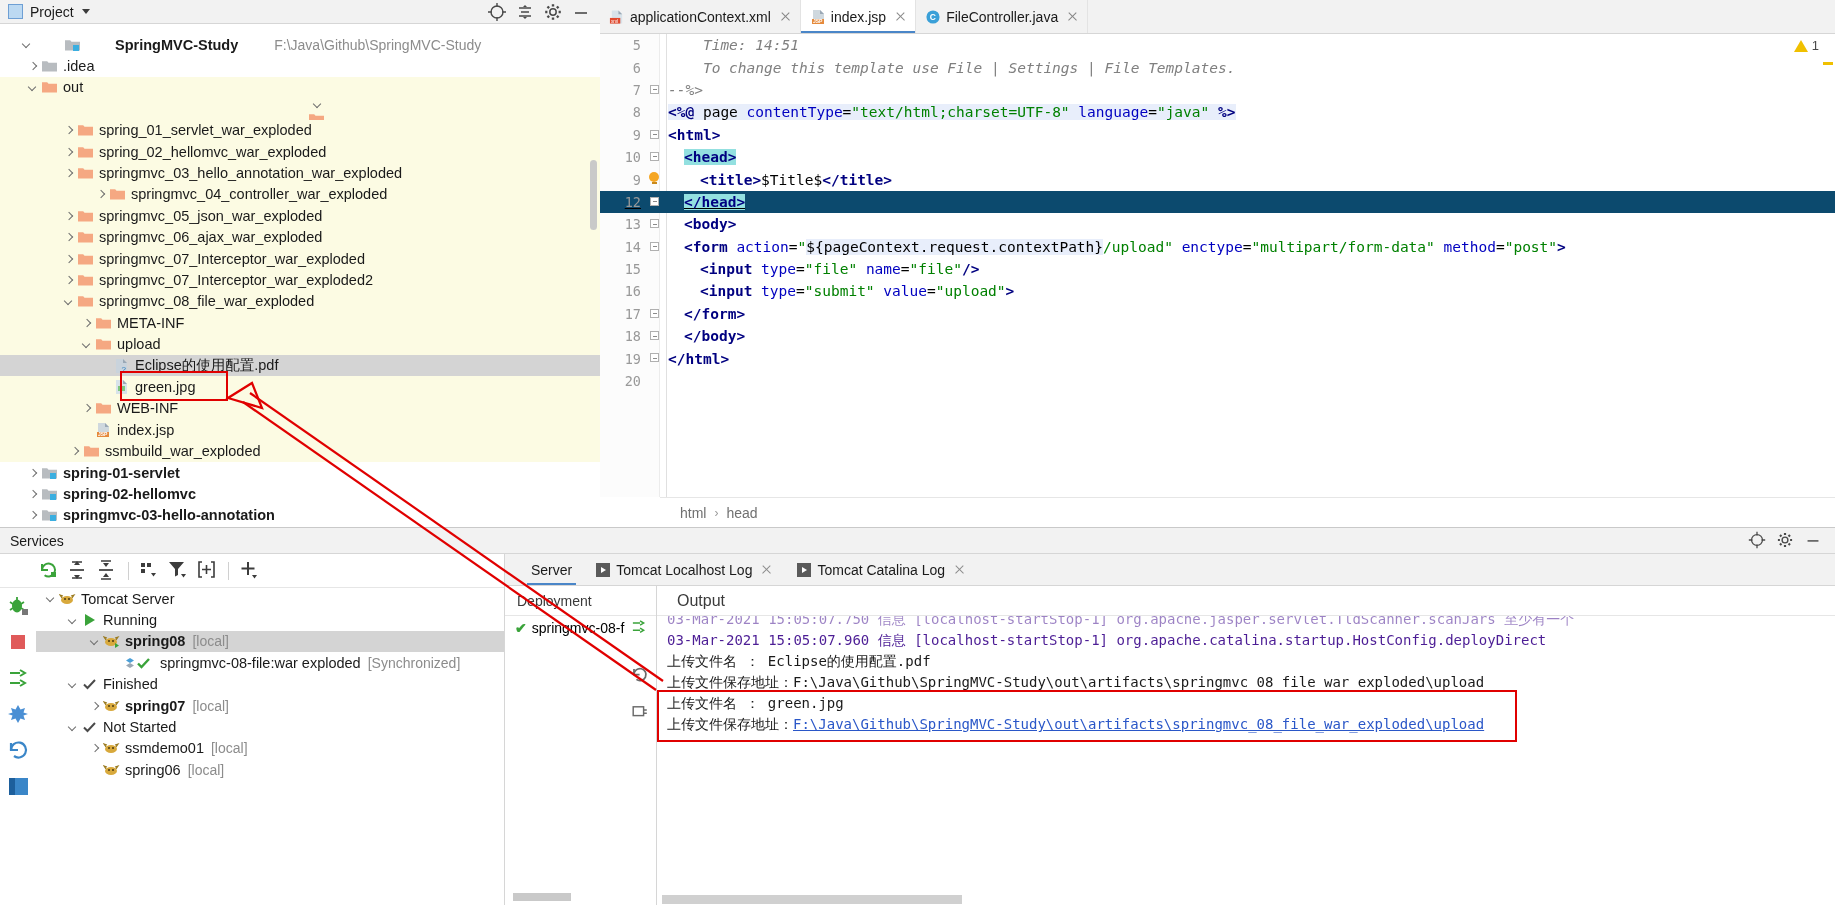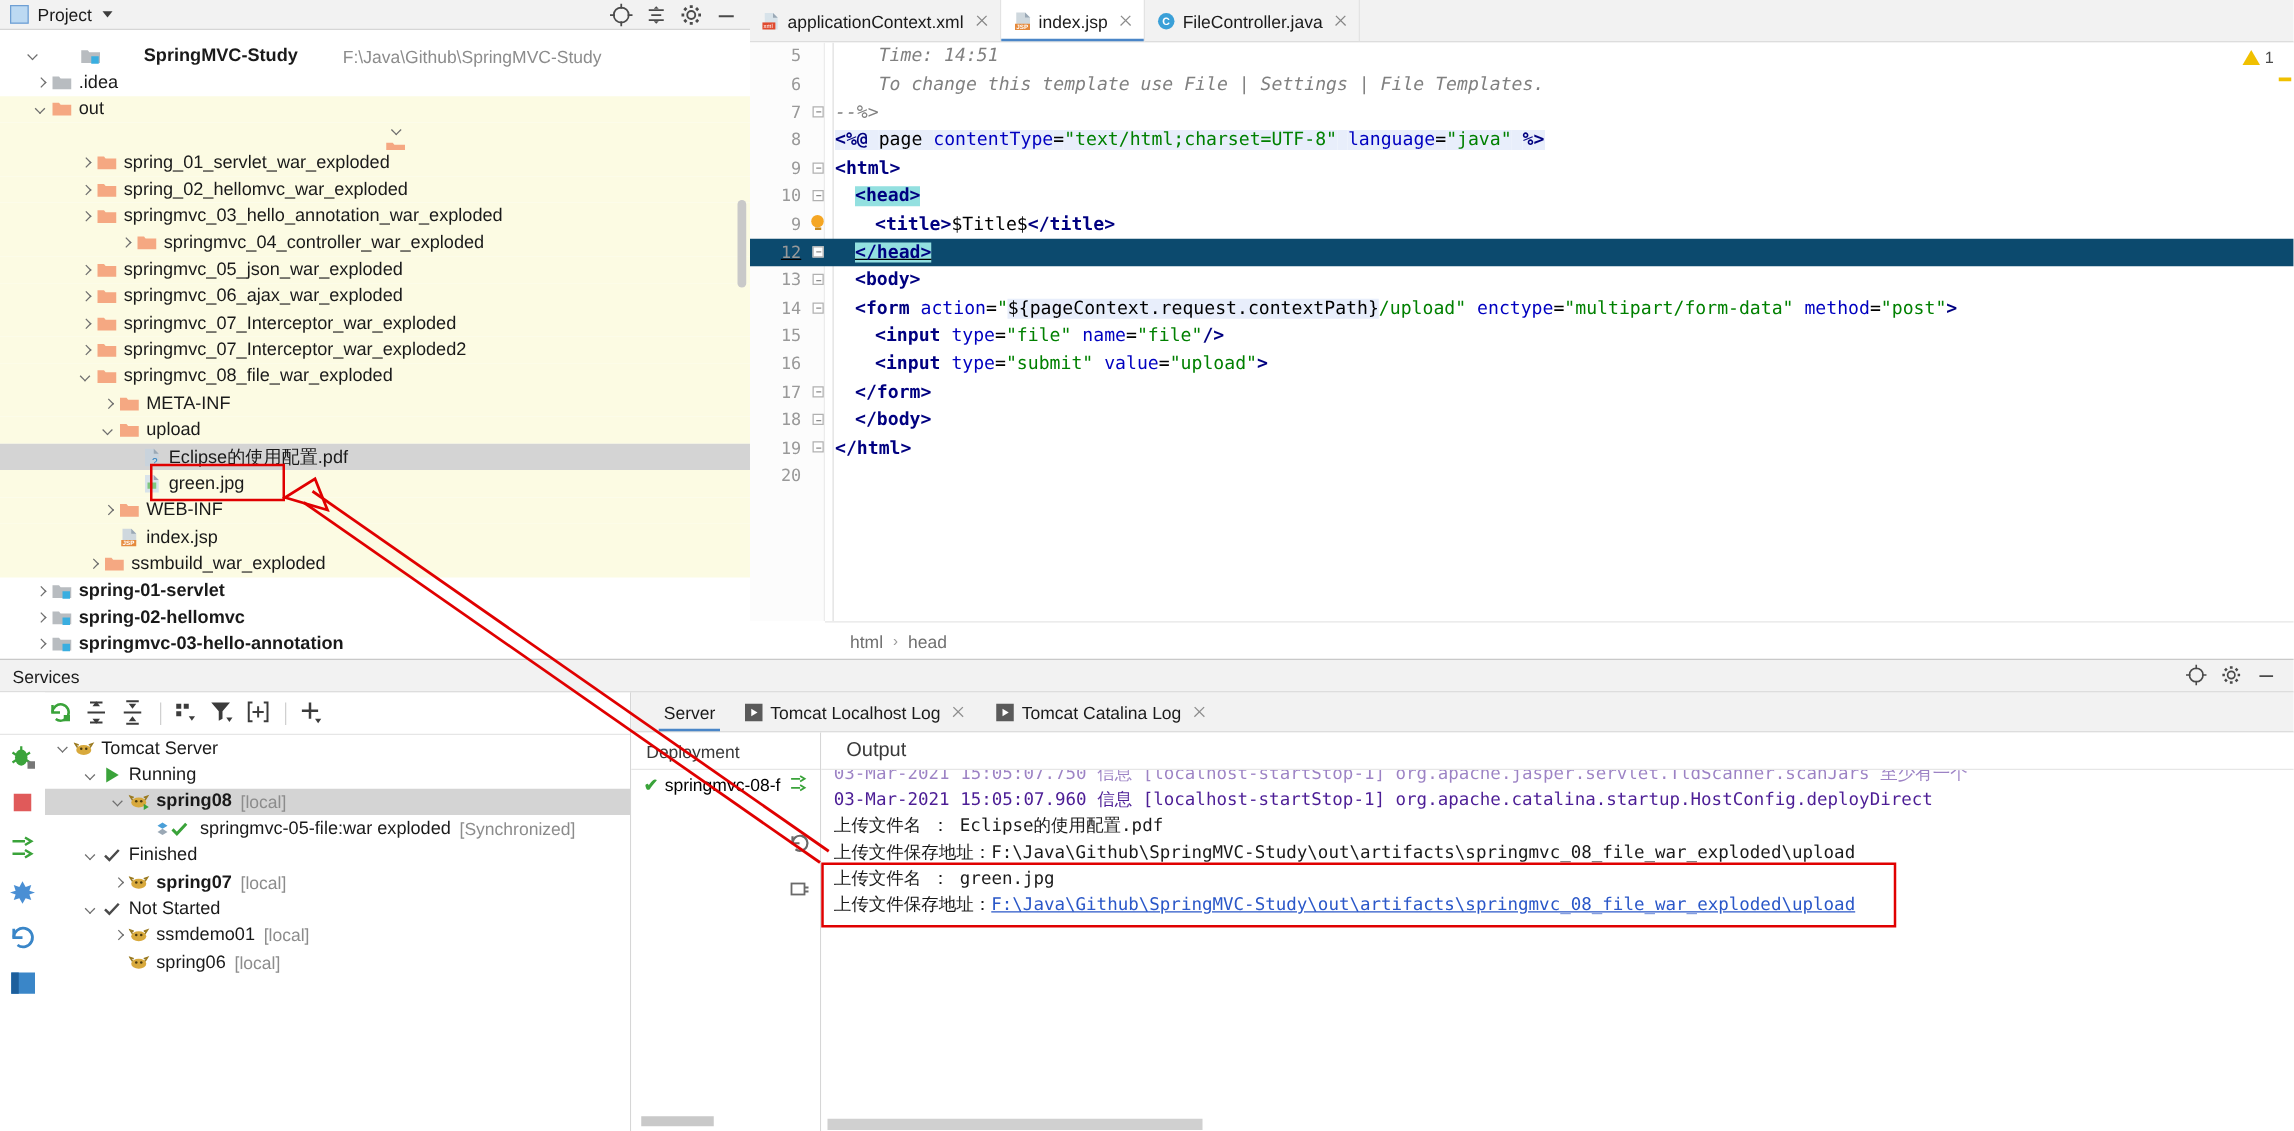--- a/index.html
+++ b/index.html
@@ -777,21 +777,21 @@
       </div>
       <div class="srow" style="padding-left: 74px;">
         <span class="arrow"></span>
         <span class="ico" style="width: 30px;">
           <svg width="30" height="16" viewBox="0 0 30 16">
             <path d="M5 3l4 2.5L5 8 1 5.5z" fill="#4a9fd8"></path>
             <path d="M5 8l4 2.5L5 13 1 10.5z" fill="#9aa8b5"></path>
             <path d="M13 8.5l3.5 3.5L24 4" fill="none" stroke="#3aa33a" stroke-width="2.4"></path>
           </svg>
         </span>
-        <span class="lbl">springmvc-05-file:war exploded</span>
+        <span class="lbl">springmvc-08-file:war exploded</span>
         <span class="sub">[Synchronized]</span>
       </div>
       <div class="srow" style="padding-left: 30px;">
         <span class="arrow d"></span>
         <span class="ico">
           <svg width="17" height="16" viewBox="0 0 17 16">
             <path d="M3 8.5l3.5 3.5L14 4" fill="none" stroke="#4a4a4a" stroke-width="2"></path>
           </svg>
         </span>
         <span class="lbl">Finished</span>

